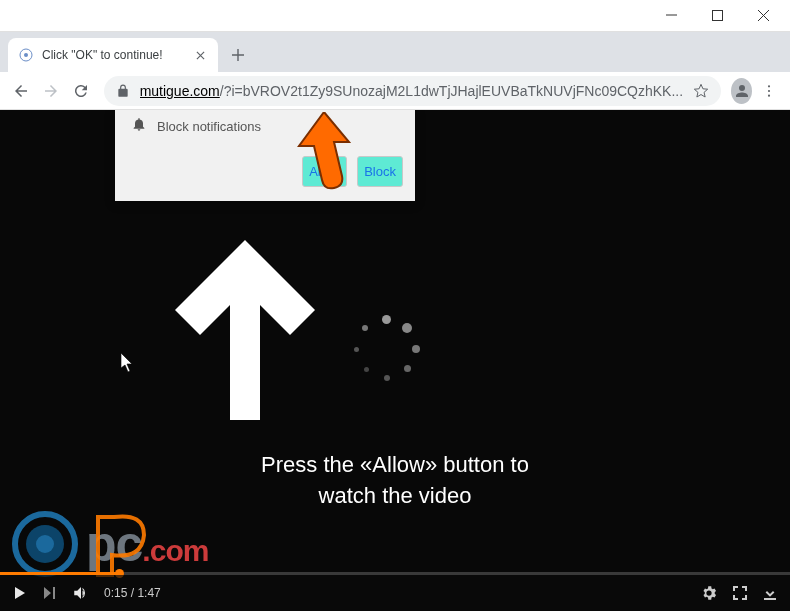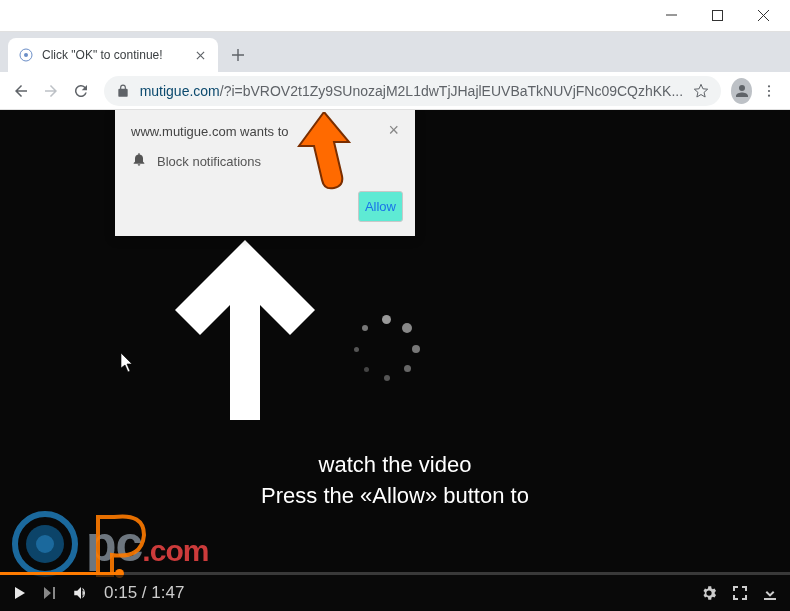--- a/index.html
+++ b/index.html
@@ -18,21 +18,21 @@
 .tab-close { width: 16px; height: 16px; display: flex; align-items: center; justify-content: center; color: #5f6368; }
 .new-tab { width: 28px; height: 28px; display: flex; align-items: center; justify-content: center; color: #5f6368; margin-left: 6px; margin-bottom: 3px; }
 
 
 .toolbar { height: 38px; background: #fff; display: flex; align-items: center; padding: 0 8px; gap: 4px; border-bottom: 1px solid #e0e0e0; }
 .nav-btn { width: 32px; height: 32px; display: flex; align-items: center; justify-content: center; color: #5f6368; border-radius: 50%; }
 .nav-btn.disabled { color: #bdc1c6; }
 .omnibox { flex: 1; height: 30px; background: #f1f3f4; border-radius: 15px; display: flex; align-items: center; padding: 0 12px; gap: 10px; margin: 0 6px; }
 .lock-icon { width: 14px; height: 14px; color: #5f6368; flex-shrink: 0; }
 .url-text { font-size: 14px; color: #5f6368; white-space: nowrap; overflow: hidden; text-overflow: ellipsis; flex: 1; }
-.url-domain { color: #0c4a6e; }
+.url-domain { color: #000000; text-decoration: underline; }
 .star-icon { width: 16px; height: 16px; color: #5f6368; flex-shrink: 0; }
 .avatar { width: 26px; height: 26px; background: #bdc1c6; border-radius: 50%; display: flex; align-items: center; justify-content: center; }
 .menu-dots { width: 32px; height: 32px; display: flex; align-items: center; justify-content: center; color: #5f6368; }
 
 
 .viewport { position: relative; height: calc(611px - 32px - 40px - 38px); background: #080808; overflow: hidden; }
 
 
 .notif-prompt { position: absolute; top: 0; left: 115px; width: 300px; background: #f1f1f1; box-shadow: 0 2px 10px rgba(0,0,0,0.3); z-index: 10; }
 .notif-head { padding: 14px 16px 6px; display: flex; justify-content: space-between; color: #444; }
@@ -67,21 +67,21 @@
 .wm-risk { color: #657180; }
 .wm-com { font-size: 30px; color: #ef4444; }
 .wm-p-orange { position: absolute; left: 90px; bottom: 34px; }
 
 
 .vcontrols { position: absolute; bottom: 0; left: 0; right: 0; height: 36px; background: rgba(10,10,10,0.7); display: flex; align-items: center; padding: 0 12px; gap: 14px; color: #e8e8e8; }
 .vc-progress { position: absolute; bottom: 36px; left: 0; right: 0; height: 3px; background: rgba(255,255,255,0.2); }
 .vc-progress-fill { height: 100%; width: 15%; background: #ff7b00; position: relative; }
 .vc-progress-fill::after { content: ''; position: absolute; right: -5px; top: -3px; width: 9px; height: 9px; background: #ff7b00; border-radius: 50%; }
 .vc-btn { display: flex; align-items: center; justify-content: center; }
-.vc-time { font-size: 17px; color: #ccc; }
+.vc-time { font-size: 12px; color: #ccc; }
 .vc-spacer { flex: 1; }
 </style>
 </head>
 <body>
 
 <div class="window-titlebar">
   <div class="win-btn">
     <svg viewBox="0 0 11 11">
         <path d="M0 5 h11" stroke="#333" stroke-width="1"></path>
       </svg>
@@ -161,34 +161,31 @@
         <circle cx="12" cy="5" r="1.6" fill="#5f6368"></circle>
         <circle cx="12" cy="12" r="1.6" fill="#5f6368"></circle>
         <circle cx="12" cy="19" r="1.6" fill="#5f6368"></circle>
       </svg>
   </div>
 </div>
 
 <div class="viewport">
 
   <div class="notif-prompt">
-    <div class="notif-head">
-      <span class="notif-head-text">www.mutigue.com wants to</span>
-      <span class="notif-close">×</span>
-    </div>
     <div class="notif-body">
       <span>
         <svg width="16" height="16" viewBox="0 0 24 24">
             <path d="M12 22a2 2 0 0 0 2-2h-4a2 2 0 0 0 2 2zm6-6V11a6 6 0 0 0-5-5.9V4a1 1 0 0 0-2 0v1.1A6 6 0 0 0 6 11v5l-2 2v1h16v-1z" fill="#555"></path>
           </svg>
       </span>
       <span class="notif-body-text">Block notifications</span>
     </div>
     <div class="notif-actions">
       <div class="notif-btn">Allow</div>
+      <div class="notif-btn">Block</div>
     </div>
   </div>
 
   <div class="pointer-arrow">
     <svg width="60" height="78" viewBox="0 0 60 78">
       <path d="M30 0 L55 30 L40 30 L48 64 Q50 74 40 76 Q30 78 28 68 L20 34 L5 34 Z" fill="#ff6a00" stroke="#7a2e00" stroke-width="2"></path>
     </svg>
   </div>
 
   <div class="big-arrow">
@@ -208,22 +205,22 @@
     <div class="dot" style="width:6px;height:6px;top:10px;left:10px;background:#777"></div>
   </div>
 
   <div class="cursor">
     <svg width="14" height="20" viewBox="0 0 14 20">
         <path d="M0 0 L0 15 L4 12 L7 19 L9 18 L6 11 L11 11 Z" fill="#fff" stroke="#000" stroke-width="0.6"></path>
       </svg>
   </div>
 
   <div class="instruction">
+    <div>Press the «Allow» button to</div>
     <div>watch the video</div>
-    <div>Press the «Allow» button to</div>
   </div>
 
   <div class="watermark">
     <div class="wm-logo-circ">
       <div class="wm-ring" style="width:66px;height:66px;border:6px solid #1f7bb8;top:0;left:0"></div>
       <div class="wm-ring" style="width:38px;height:38px;background:#0d4f7a;top:14px;left:14px"></div>
       <div class="wm-ring" style="width:18px;height:18px;background:#1f7bb8;top:24px;left:24px"></div>
     </div>
     <div class="wm-text">
       <span>p</span>

